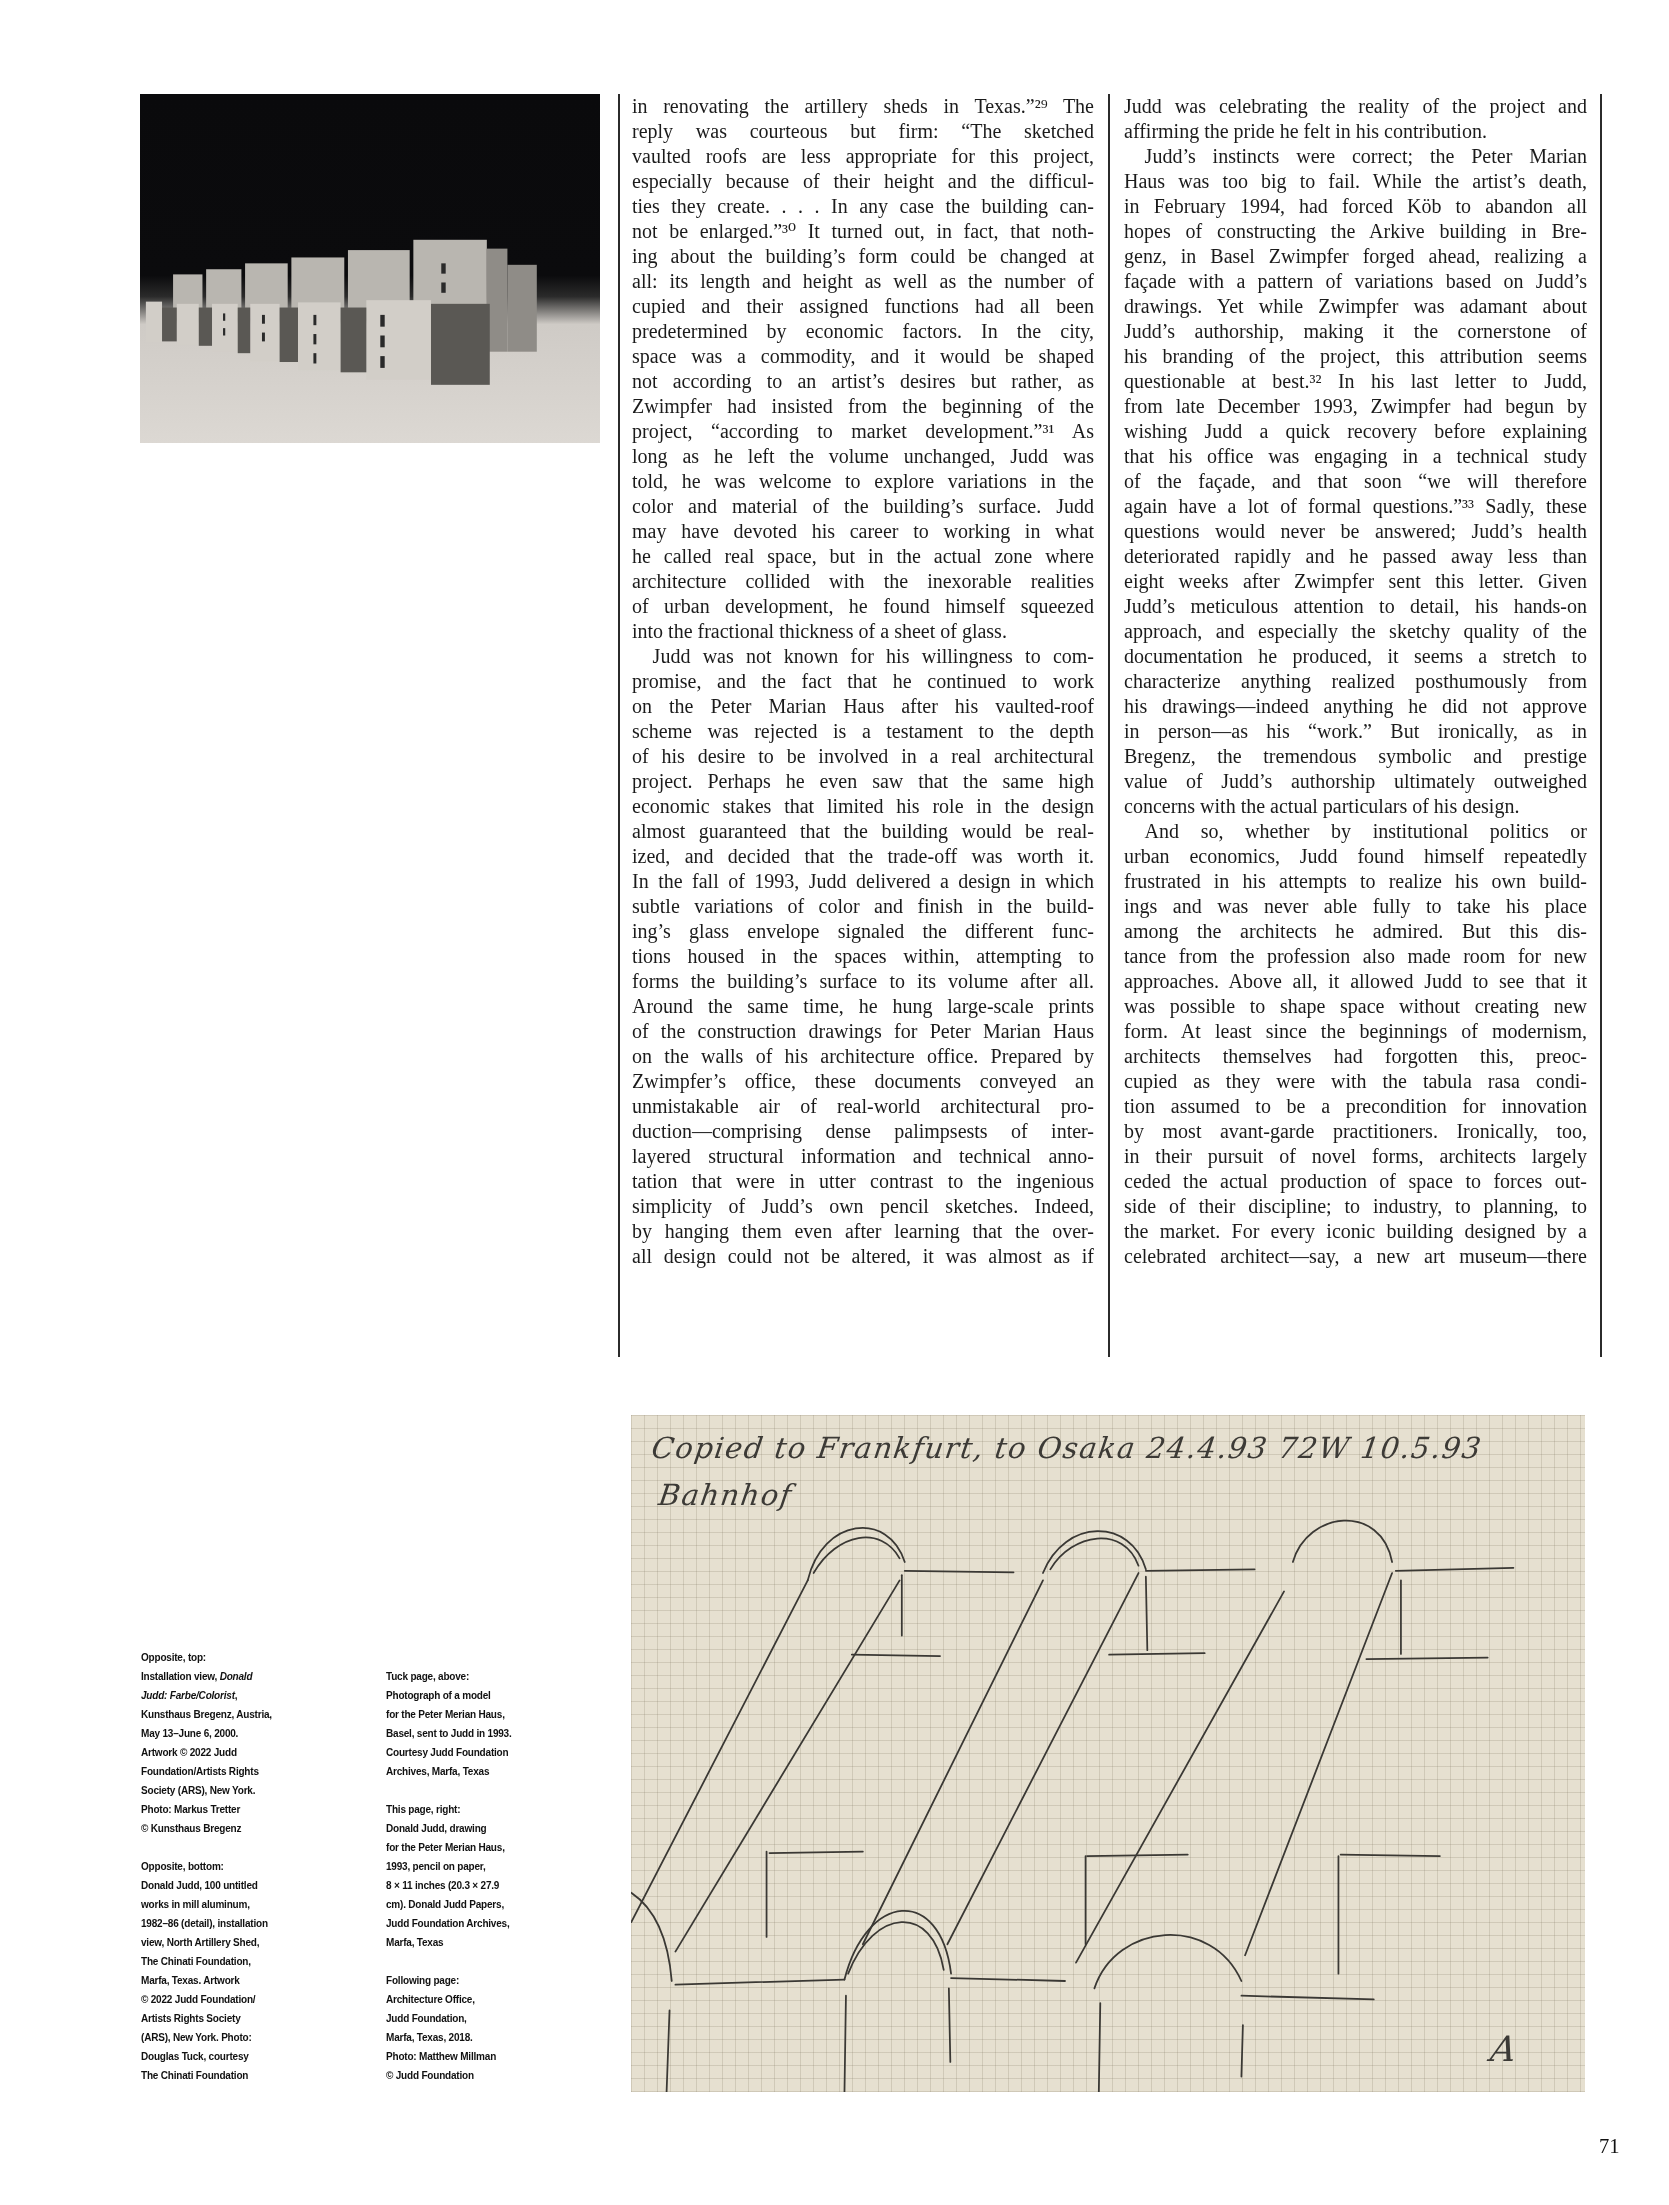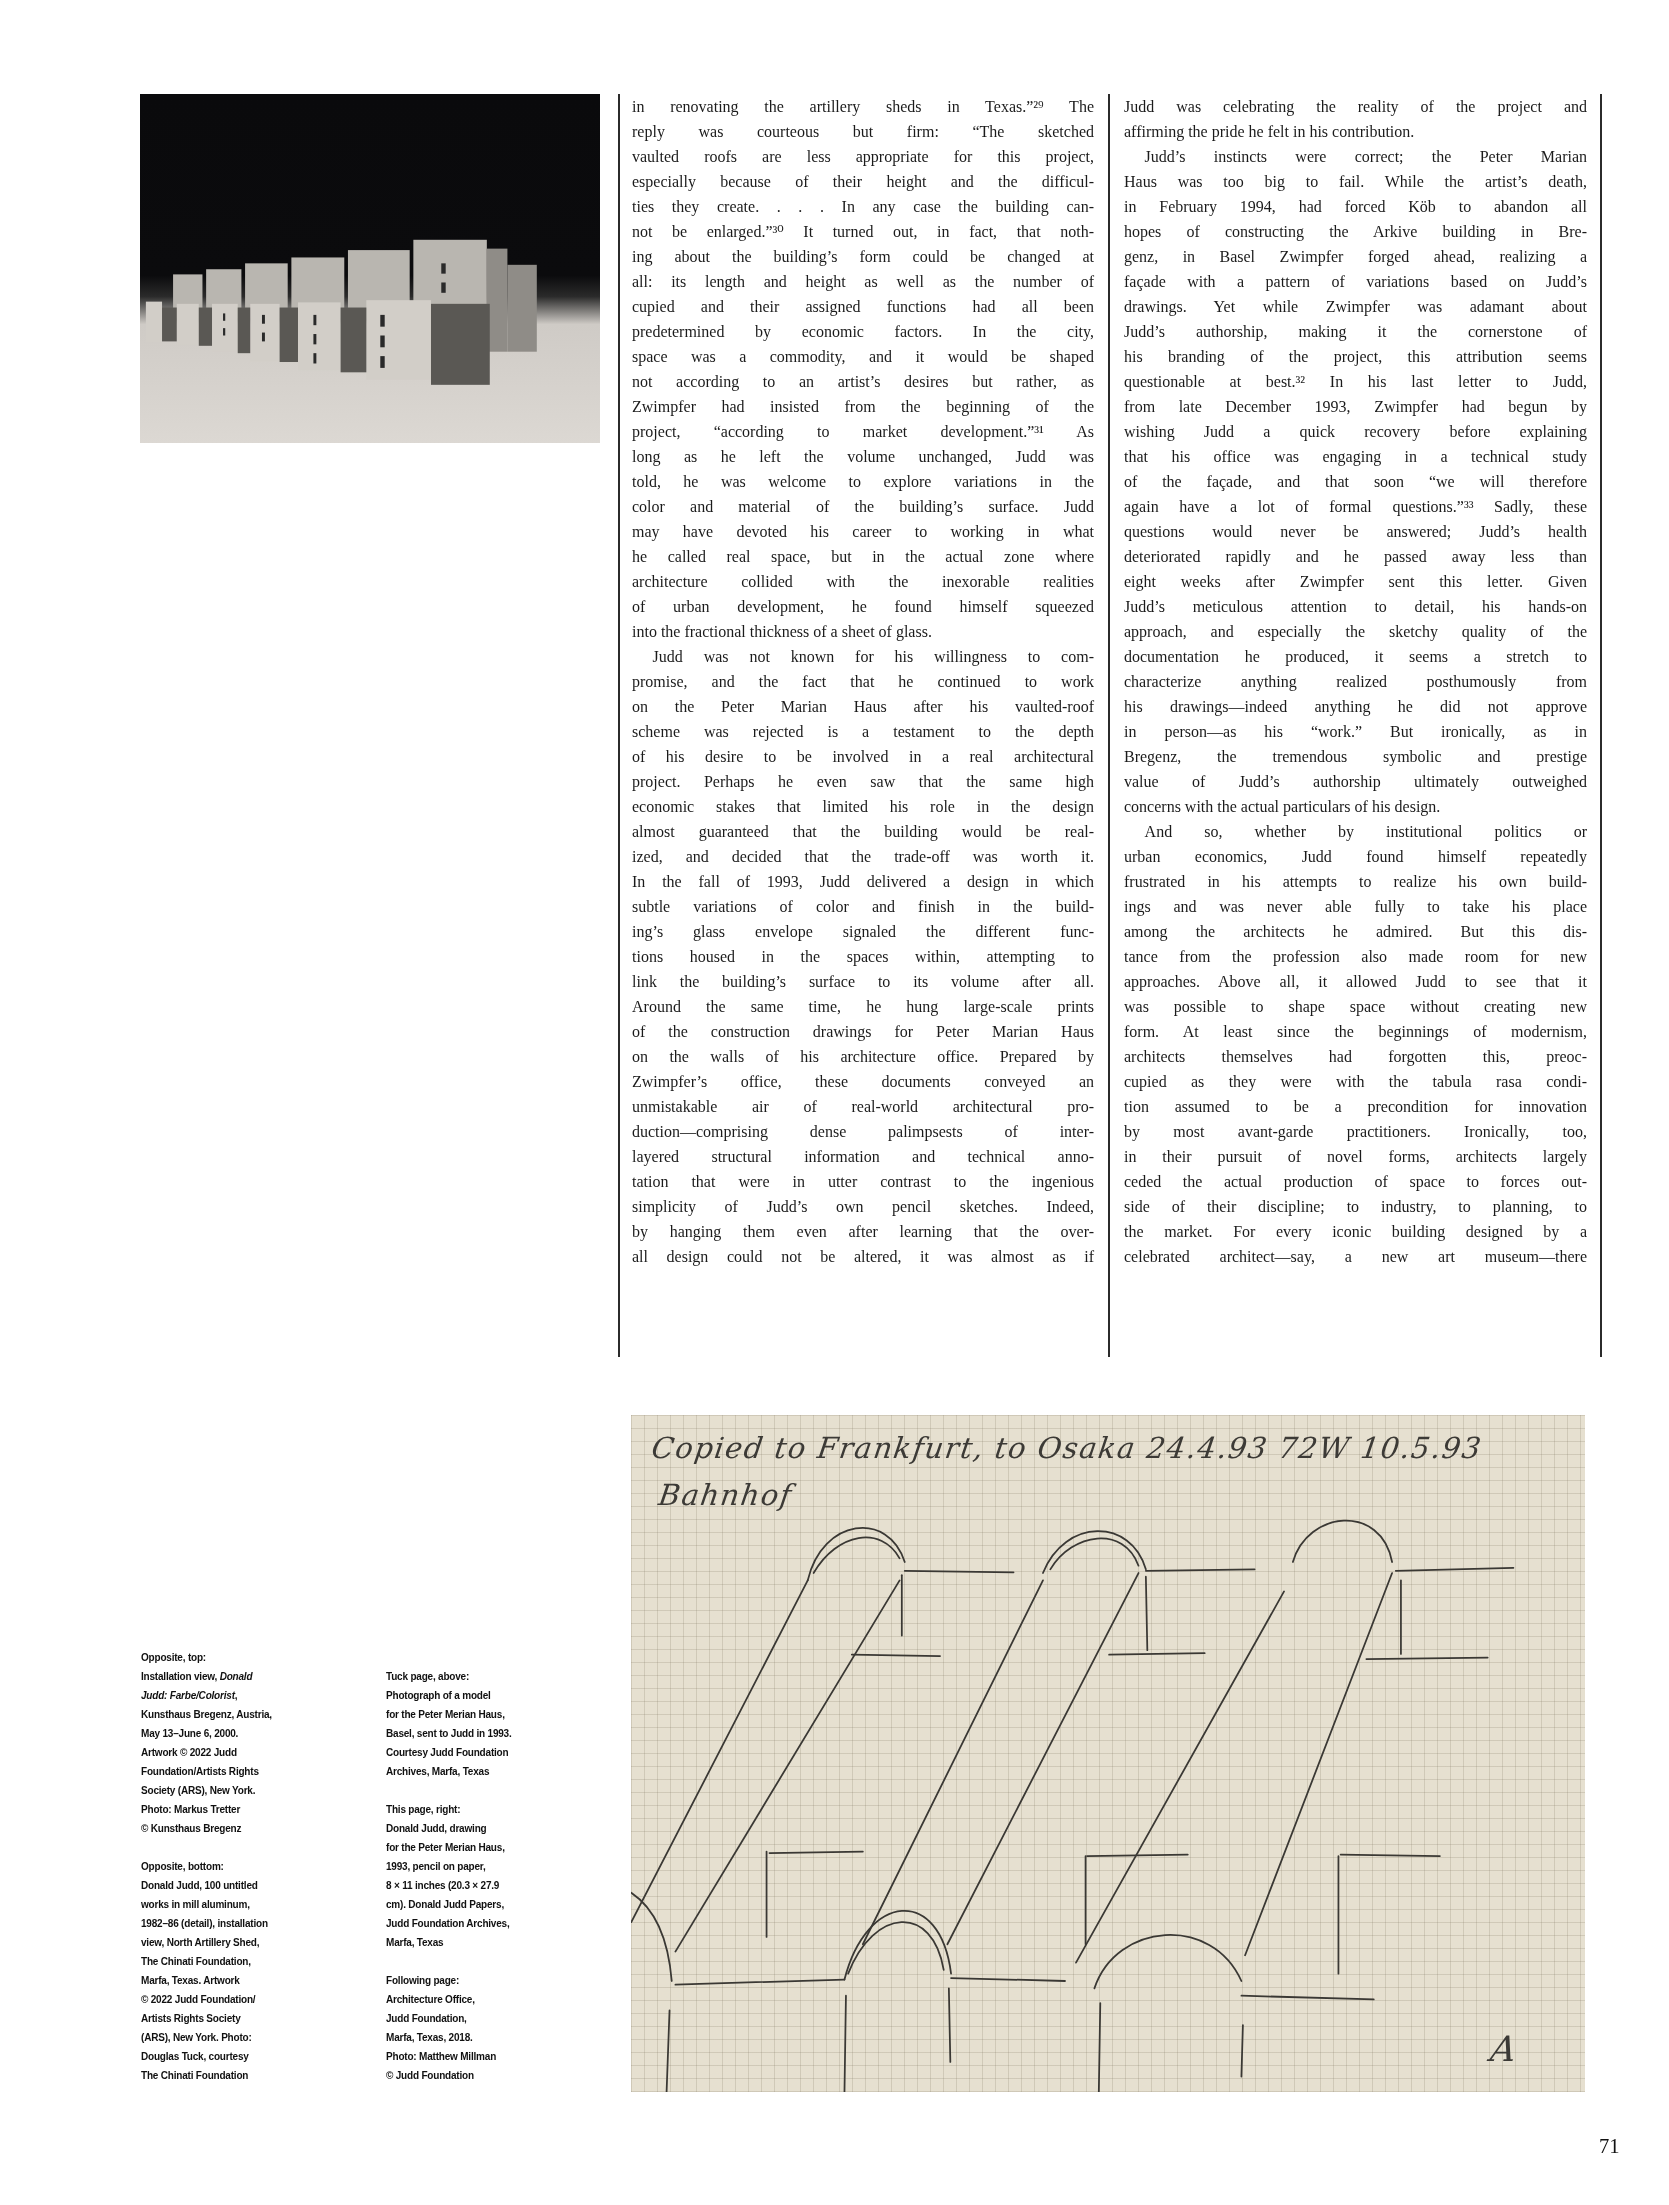--- a/index.html
+++ b/index.html
@@ -10,21 +10,21 @@
     background: linear-gradient(to bottom, #0a0a0c 0%, #0b0b0d 52%, #2a2a2a 58%, #cfcbc6 66%, #dcd8d3 100%);
     overflow: hidden;
   }
   .photo svg { position: absolute; left: 0; top: 0; width: 100%; height: 100%; }
 
   .rule { position: absolute; width: 1.5px; background: #2b2b2b; }
 
   .col {
     position: absolute; top: 94px;
     font-family: "Liberation Serif", "DejaVu Serif", serif;
-    font-size: 16px; line-height: 25px; color: #1b1b1b;
+    font-size: 20px; line-height: 25px; color: #1b1b1b;
     text-align: justify;
   }
   .col .line { display: block; white-space: nowrap; text-align-last: justify; text-align: justify; height: 25px; overflow: visible; }
   .col .line.last { text-align-last: left; }
   .col .line.indent { text-indent: 20.6px; }
   .col-mid { left: 632px; width: 462px; }
   .col-right { left: 1124px; width: 463px; }
 
   .drawing {
     position: absolute; left: 631px; top: 1415px; width: 954px; height: 677px;
@@ -143,21 +143,21 @@
     <span class="line">scheme was rejected is a testament to the depth</span>
     <span class="line">of his desire to be involved in a real architectural</span>
     <span class="line">project. Perhaps he even saw that the same high</span>
     <span class="line">economic stakes that limited his role in the design</span>
     <span class="line">almost guaranteed that the building would be real-</span>
     <span class="line">ized, and decided that the trade-off was worth it.</span>
     <span class="line">In the fall of 1993, Judd delivered a design in which</span>
     <span class="line">subtle variations of color and finish in the build-</span>
     <span class="line">ing’s glass envelope signaled the different func-</span>
     <span class="line">tions housed in the spaces within, attempting to</span>
-    <span class="line">link the building’s surface to its volume after all.</span>
+    <span class="line">forms the building’s surface to its volume after all.</span>
     <span class="line">Around the same time, he hung large-scale prints</span>
     <span class="line">of the construction drawings for Peter Marian Haus</span>
     <span class="line">on the walls of his architecture office. Prepared by</span>
     <span class="line">Zwimpfer’s office, these documents conveyed an</span>
     <span class="line">unmistakable air of real-world architectural pro-</span>
     <span class="line">duction—comprising dense palimpsests of inter-</span>
     <span class="line">layered structural information and technical anno-</span>
     <span class="line">tation that were in utter contrast to the ingenious</span>
     <span class="line">simplicity of Judd’s own pencil sketches. Indeed,</span>
     <span class="line">by hanging them even after learning that the over-</span>

